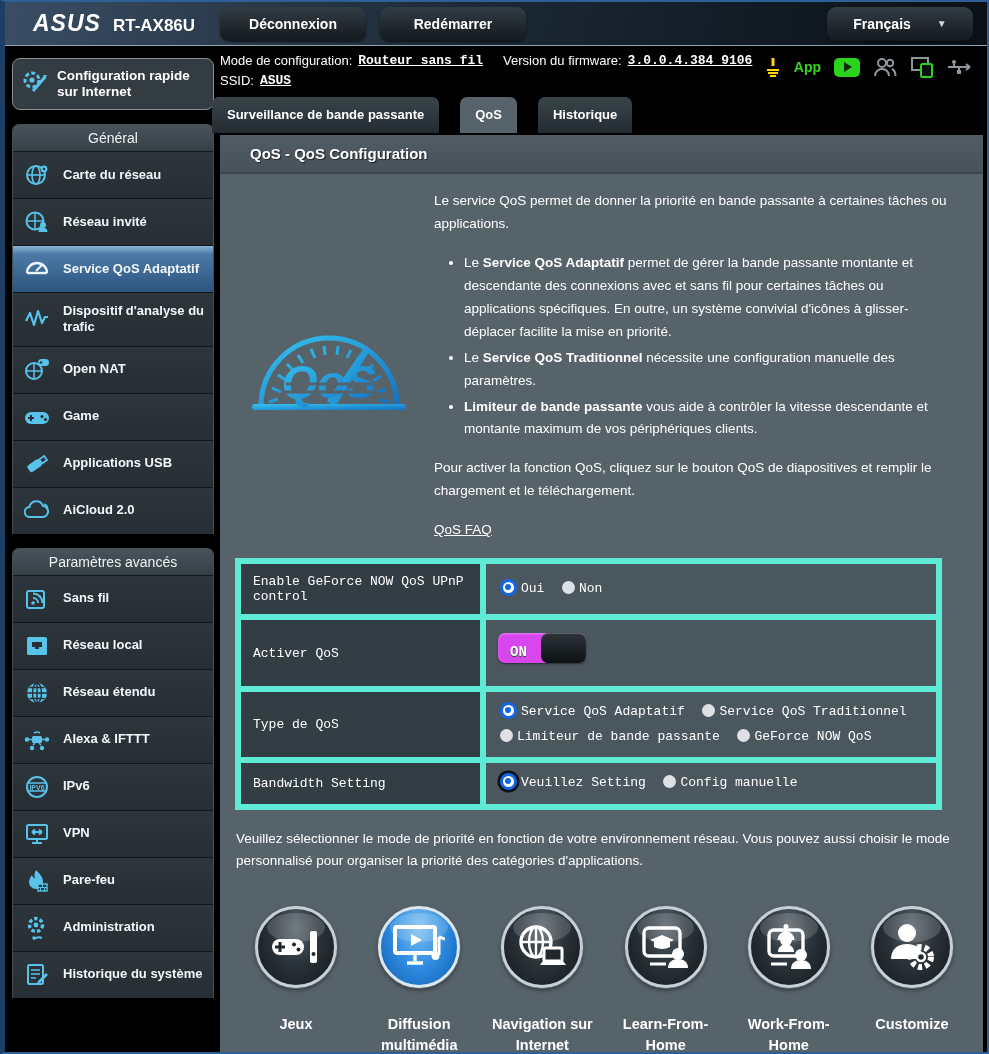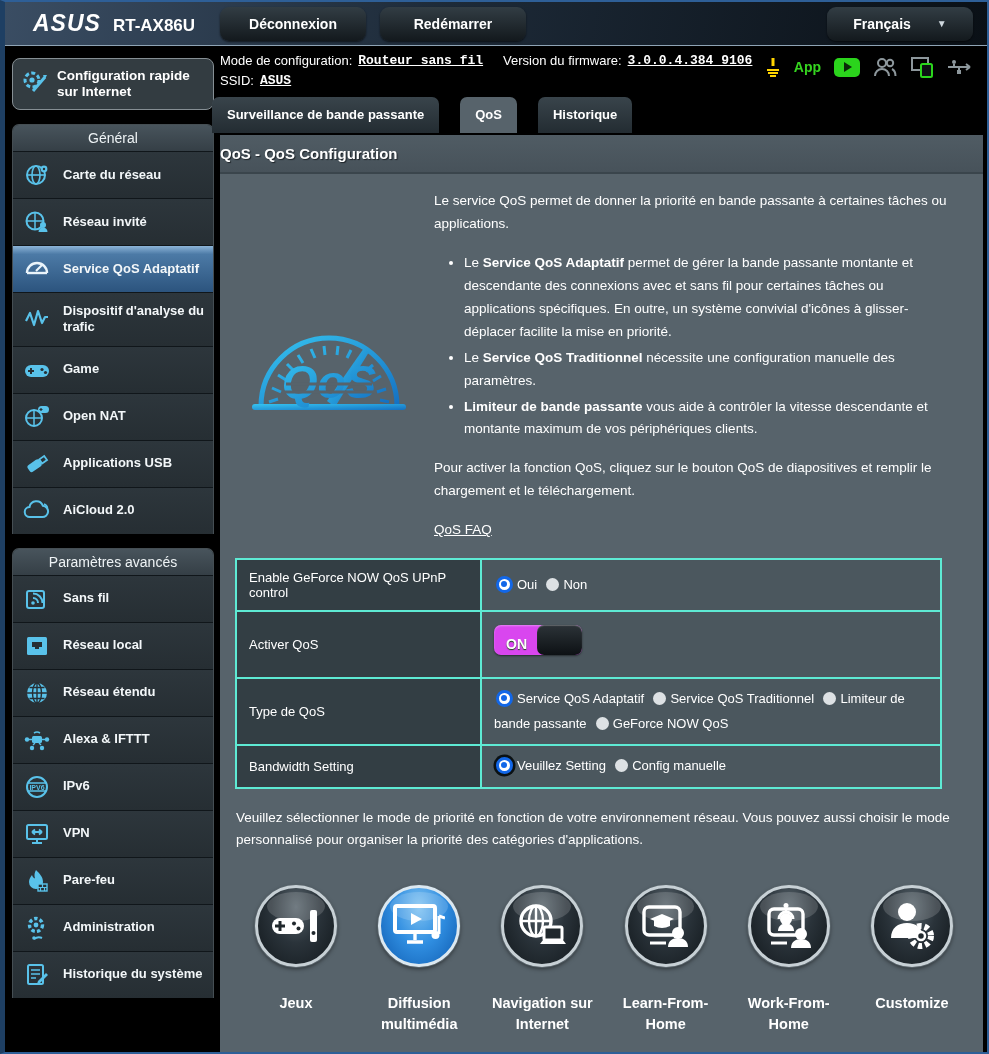--- a/index.html
+++ b/index.html
@@ -46,35 +46,35 @@
   .nav-item.active { background:linear-gradient(180deg,#8cb4d8 0%,#4c7aa6 18%,#2c547e 100%); }
   .nav-item.active .ic { color:#eaf4fb; }
 
   
   .tabs { position:absolute; left:207px; top:95px; display:flex; gap:21px; }
   .tab { padding:10px 15px 11px; background:linear-gradient(180deg,#39444b 0%,#232c32 100%);
          color:#fff; font-weight:bold; font-size:13px; border-radius:7px 7px 0 0; cursor:pointer; }
   .tab.active { background:#57636b; }
   .panel { position:absolute; left:215px; top:133px; right:4px; bottom:0; background:#57636b; }
   .panel-title { background:linear-gradient(180deg,#505c64 0%,#47525a 100%); border-bottom:2px solid #3a454c;
-                 color:#fff; font-weight:bold; font-size:15px; padding:10px 0; text-shadow:1px 1px 1px #1c2227;}
+                 color:#fff; font-weight:bold; font-size:15px; padding:10px 30px; text-shadow:1px 1px 1px #1c2227;}
 
   
   .desc-wrap { display:flex; align-items:center; gap:14px; padding:16px 26px 0 18px; }
   .gauge-box { width:182px; flex-shrink:0; display:flex; justify-content:center; }
   .desc-text { flex:1; color:#fff; font-size:13.5px; line-height:1.7; }
   .desc-text ul { margin:16px 0 0 30px; }
   .desc-text li { margin-bottom:3px; }
   .desc-text b { font-weight:bold; }
   .note { margin-top:16px; }
   .faq { display:inline-block; margin-top:16px; color:#fff; text-decoration:underline; font-size:13.5px; cursor:pointer;}
 
   
   .settings { margin:16px 0 0 15px; width:707px; border-collapse:collapse; border:1px solid #9aa4a8; }
-  .settings td { border:2px solid #5eead4; font-size:13px; color:#fff; vertical-align:middle; }
+  .settings td { border:6px solid #5eead4; font-size:13px; color:#fff; vertical-align:middle;font-family:Liberation Mono, monospace; }
   .settings td.k { width:245px; background:#333e44; padding:10px 12px; }
   .settings td.v { background:#4b575e; padding:8px 12px; line-height:1.9; }
   .radio { display:inline-block; width:13px; height:13px; border-radius:50%; background:#dde1e4;
            vertical-align:-2px; margin:0 4px 0 2px; }
   .radio.checked { width:17px; height:17px; background:#fff; border:3.5px solid #1267e8; position:relative; vertical-align:-4px;}
   .radio.checked::after { content:""; position:absolute; left:2px; top:2px; width:6px; height:6px; border-radius:50%; background:#1267e8;}
   .radio.focused { box-shadow:0 0 0 2.5px #0b1113; }
   .toggle { display:inline-block; width:88px; height:30px; border-radius:7px; background:#d946ef; position:relative;
             margin:5px 0; box-shadow:inset 0 1px 2px rgba(255,255,255,.35), 0 1px 2px rgba(0,0,0,.5); cursor:pointer;}
   .toggle .on { position:absolute; left:12px; top:6px; color:#fff; font-weight:bold; font-size:14px; text-shadow:0 1px 1px #14520d;}
@@ -211,40 +211,40 @@
         <span class="ic">
           <svg width="26" height="26" viewBox="0 0 26 26">
               <path d="M2 15l4-8 4 12 4-14 4 12 3-6h3" fill="none" stroke="currentColor" stroke-width="2.2" stroke-linejoin="round"></path>
             </svg>
         </span>
         <span class="lbl">Dispositif d'analyse du trafic</span>
       </div>
 
       <div class="nav-item">
         <span class="ic">
+          <svg width="26" height="26" viewBox="0 0 26 26">
+              <circle cx="10" cy="14" r="8" fill="none" stroke="currentColor" stroke-width="2"></circle>
+              <path d="M2 14h16M10 6v16" stroke="currentColor" stroke-width="1.5"></path>
+              <rect x="14" y="2" width="11" height="7" rx="3.5" fill="currentColor"></rect>
+              <path d="M17 4v3M15.5 5.5h3" stroke="#272f34" stroke-width="1.2"></path>
+            </svg>
+        </span>
+        <span class="lbl">Open NAT</span>
+      </div>
+
+      <div class="nav-item">
+        <span class="ic">
           <svg width="28" height="26" viewBox="0 0 28 26">
               <rect x="2" y="8" width="24" height="12" rx="6" fill="currentColor"></rect>
               <path d="M8 11v6M5 14h6" stroke="#272f34" stroke-width="2"></path>
               <circle cx="19" cy="12.5" r="1.6" fill="#272f34"></circle>
               <circle cx="22.5" cy="15.5" r="1.6" fill="#272f34"></circle>
             </svg>
         </span>
         <span class="lbl">Game</span>
-      </div>
-
-      <div class="nav-item">
-        <span class="ic">
-          <svg width="26" height="26" viewBox="0 0 26 26">
-              <circle cx="10" cy="14" r="8" fill="none" stroke="currentColor" stroke-width="2"></circle>
-              <path d="M2 14h16M10 6v16" stroke="currentColor" stroke-width="1.5"></path>
-              <rect x="14" y="2" width="11" height="7" rx="3.5" fill="currentColor"></rect>
-              <path d="M17 4v3M15.5 5.5h3" stroke="#272f34" stroke-width="1.2"></path>
-            </svg>
-        </span>
-        <span class="lbl">Open NAT</span>
       </div>
 
       <div class="nav-item">
         <span class="ic">
           <svg width="28" height="26" viewBox="0 0 28 26">
               <g transform="rotate(-35 14 13)">
                 <rect x="4" y="9" width="14" height="8" rx="2.5" fill="currentColor"></rect>
                 <rect x="18.5" y="10.5" width="6" height="5" fill="none" stroke="currentColor" stroke-width="1.8"></rect>
               </g>
             </svg>

